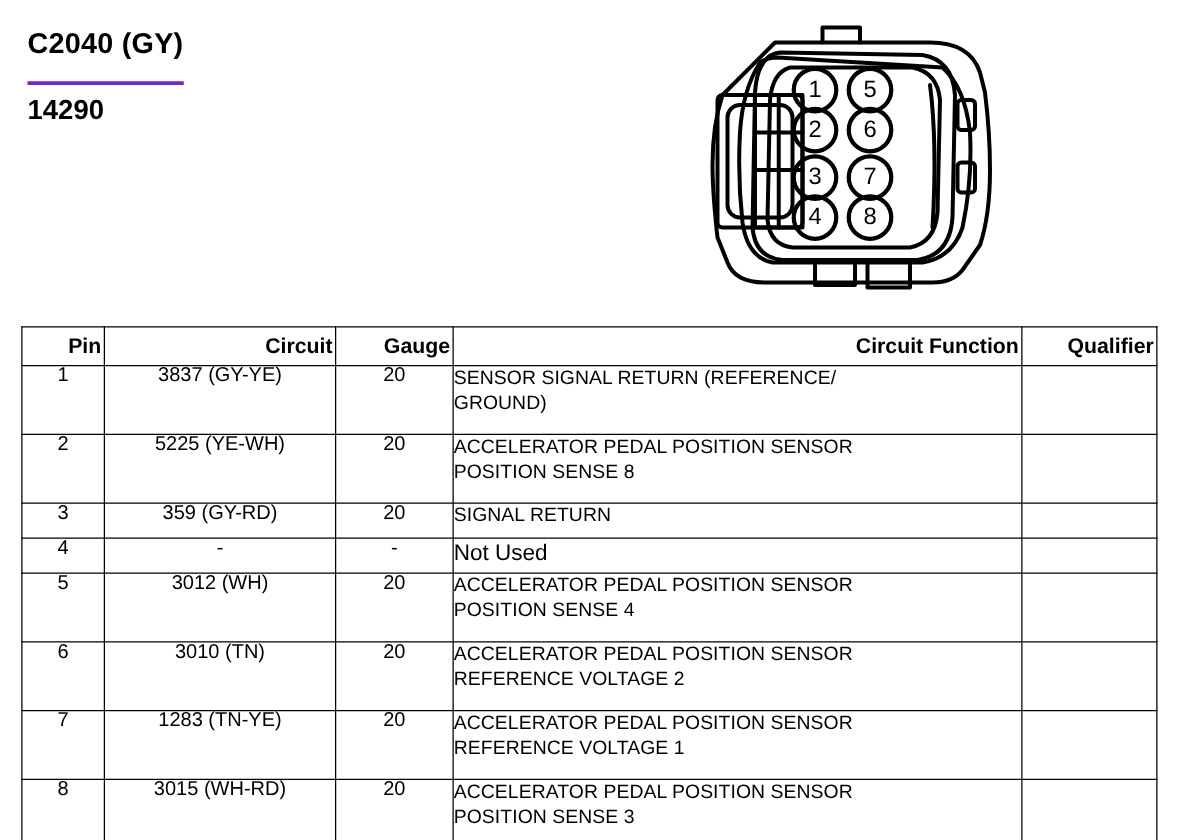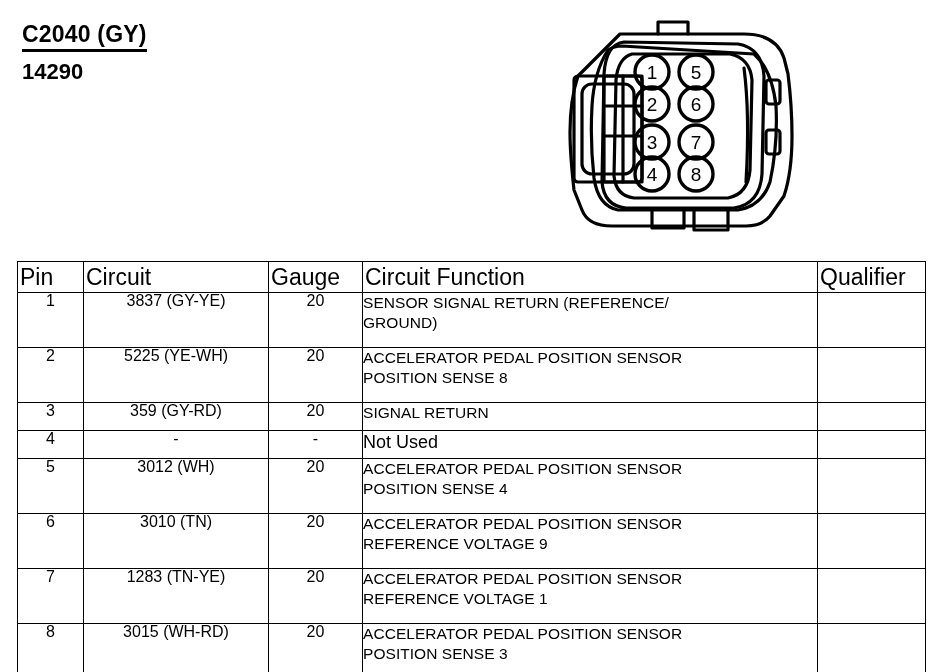--- a/index.html
+++ b/index.html
@@ -21,22 +21,22 @@
     position: absolute;
     left: 22px;
     top: 22px;
     width: 480px;
   }
   #connector-title {
     font-size: 23px;
     font-weight: bold;
     letter-spacing: 0.2px;
     display: inline-block;
-    border-bottom: 3px solid #000000;
-    padding-bottom: 1px;
+    border-bottom: 3px solid #6d28d9;
+    padding-bottom: 17px;
     line-height: 1.12;
   }
   #component-code {
     font-size: 22px;
     font-weight: bold;
     margin-top: 8px;
     line-height: 1.1;
   }
   #component-desc {
     font-size: 15.5px;
@@ -67,23 +67,23 @@
     width: 908px;
     table-layout: fixed;
   }
   table.pin-table th,
   table.pin-table td {
     border: 1.6px solid #000;
     vertical-align: top;
     padding: 0;
   }
   table.pin-table thead th {
-    text-align: left;
-    font-size: 23px;
-    font-weight: normal;
+    text-align: right;
+    font-size: 17px;
+    font-weight: bold;
     height: 30px;
     line-height: 30px;
     padding: 0 2px;
   }
   .col-pin      { width: 66px; }
   .col-circuit  { width: 185px; }
   .col-gauge    { width: 94px; }
   .col-function { width: 455px; }
   .col-qual     { width: 108px; }
 
@@ -278,21 +278,21 @@
             <div>POSITION SENSE 4</div>
           </td>
           <td class="cell-qual"></td>
         </tr>
         <tr class="row-h2">
           <td class="cell-pin">6</td>
           <td class="cell-circuit">3010 (TN)</td>
           <td class="cell-gauge">20</td>
           <td class="cell-function">
             <div>ACCELERATOR PEDAL POSITION SENSOR</div>
-            <div>REFERENCE VOLTAGE 9</div>
+            <div>REFERENCE VOLTAGE 2</div>
           </td>
           <td class="cell-qual"></td>
         </tr>
         <tr class="row-h2">
           <td class="cell-pin">7</td>
           <td class="cell-circuit">1283 (TN-YE)</td>
           <td class="cell-gauge">20</td>
           <td class="cell-function">
             <div>ACCELERATOR PEDAL POSITION SENSOR</div>
             <div>REFERENCE VOLTAGE 1</div>

